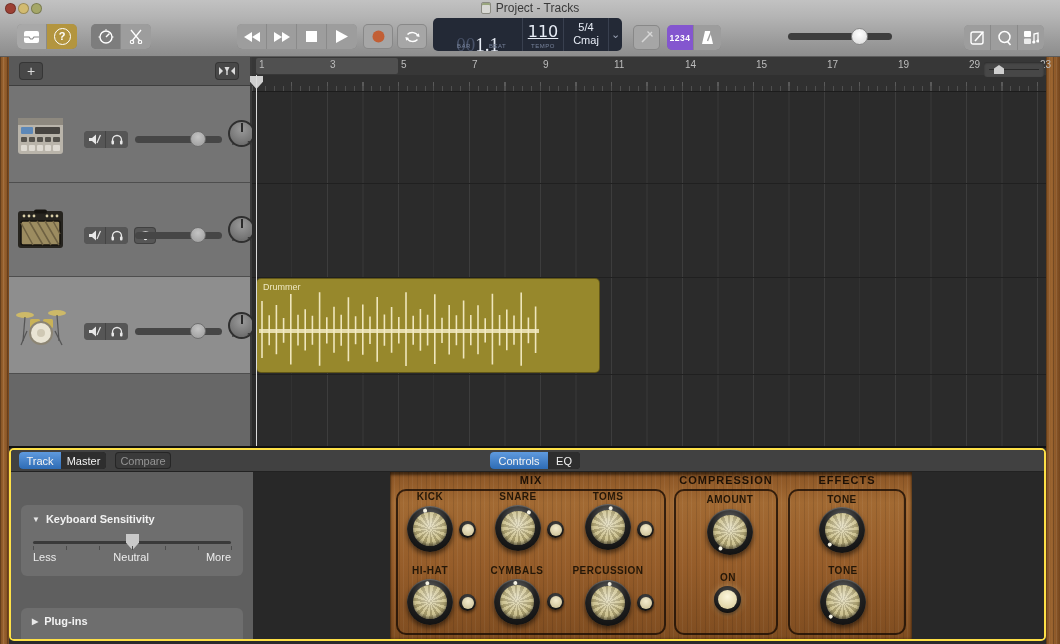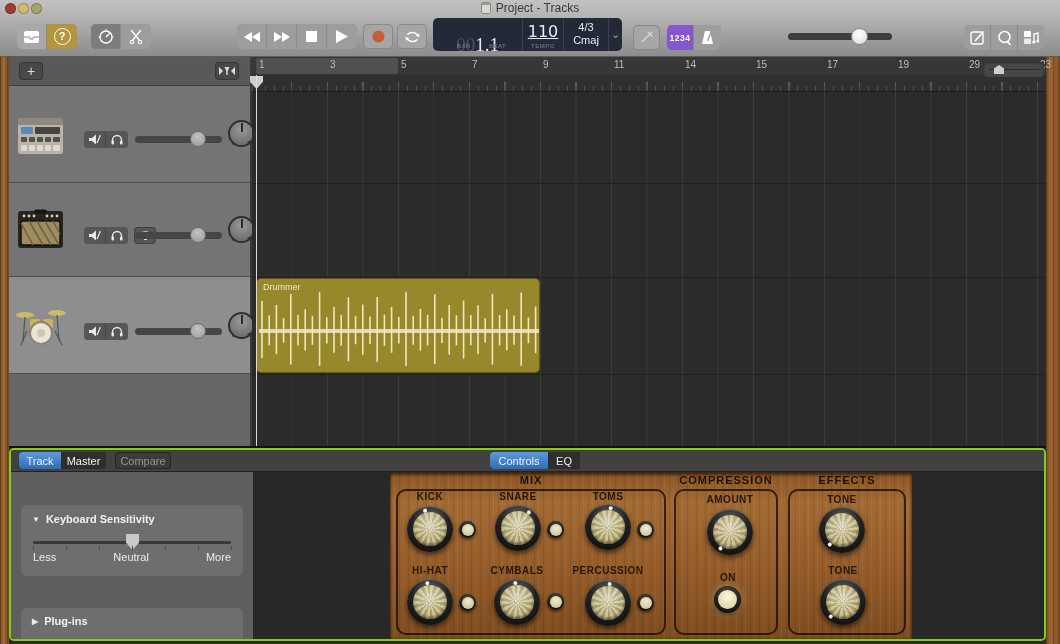--- a/index.html
+++ b/index.html
@@ -83,26 +83,26 @@
   .zoom-thumb { position:absolute; left:10px; top:3px; width:10px; height:9px; background:#cfcfcf;
      clip-path:polygon(50% 0,100% 40%,100% 100%,0 100%,0 40%); }
   .lanes { left:252px; top:92px; width:794px; height:354px;
      background:
        repeating-linear-gradient(90deg, rgba(255,255,255,.055) 0 1px, transparent 1px 71px),
        repeating-linear-gradient(90deg, rgba(255,255,255,.03) 0 1px, transparent 1px 35.5px),
        #2b2b2b;
      background-position-x:4px; }
   .lane-div { position:absolute; left:0; width:100%; height:1px; background:#202020; }
 
-  .region { left:4px; top:186px; width:284px; height:95px; background:#97882c; border:1px solid rgba(55,48,8,.55); border-radius:5px;padding-left:18px; }
+  .region { left:4px; top:186px; width:344px; height:95px; background:#97882c; border:1px solid rgba(55,48,8,.55); border-radius:5px;padding-left:18px; }
   .region-label { position:absolute; left:6px; top:3px; font-size:9px; color:#efe8c2; }
 
   
   .sc-divider { left:9px; top:446px; width:1037px; height:2px; background:#101010; }
-  .sc-panel { left:9px; top:448px; width:1037px; height:193px; border:2px solid #84cc16; border-radius:5px; background:#2b2b2b; overflow:hidden; }
+  .sc-panel { left:9px; top:448px; width:1037px; height:193px; border:2px solid #fde047; border-radius:5px; background:#2b2b2b; overflow:hidden; }
   .sc-header { left:0; top:0; width:100%; height:22px; background:#414141; border-bottom:1px solid #222; }
   .sc-tab { height:17px; top:2px; display:flex; align-items:center; justify-content:center; font-size:11px; color:#f2f2f2; }
   .sc-tab.blue { background:linear-gradient(180deg,#5f9ade,#2e6cb5); }
   .sc-tab.dark { background:#2e2e2e; }
   .sc-tab.dim  { background:#3a3a3a; color:#949494; border-radius:4px; box-shadow:inset 0 0 0 1px #262626; }
   .tab-group { position:absolute; top:2px; display:flex; height:17px; border-radius:4px; overflow:hidden; box-shadow:inset 0 0 0 1px #1e1e1e; }
   .tab-group .sc-tab { position:static; top:auto; }
 
   .sc-left { left:0; top:22px; width:242px; height:169px; background:#5f5f5f; }
   .card { position:absolute; left:10px; width:222px; background:#6e6e6e; border-radius:6px; }
@@ -231,21 +231,21 @@
       <div class="zone" style="width:90px;">
         <div class="lcd-digits"><span class="lcd-dim">00</span><span>1.1</span></div>
         <span class="lcd-label" style="left:24px;">BAR</span>
         <span class="lcd-label" style="left:56px;">BEAT</span>
       </div>
       <div class="zone" style="width:41px;text-decoration:underline;">
         <div class="lcd-tempo">110</div>
         <span class="lcd-label" style="left:50%;transform:translateX(-50%);">TEMPO</span>
       </div>
       <div class="zone lcd-key" style="width:45px;padding-top:3px;">
-        <div>4/3</div>
+        <div>5/4</div>
         <div>Cmaj</div>
       </div>
       <div class="zone" style="width:13px;">
         <div class="chev">⌄</div>
       </div>
     </div>
 
     <div class="abs tb-btn" style="left:633px;width:27px;top:25px;">
       <svg class="icon" width="15" height="15" viewBox="0 0 15 15" opacity="0.55">
           <line x1="3" y1="12" x2="11" y2="4" stroke="#fff" stroke-width="1.6"></line>

